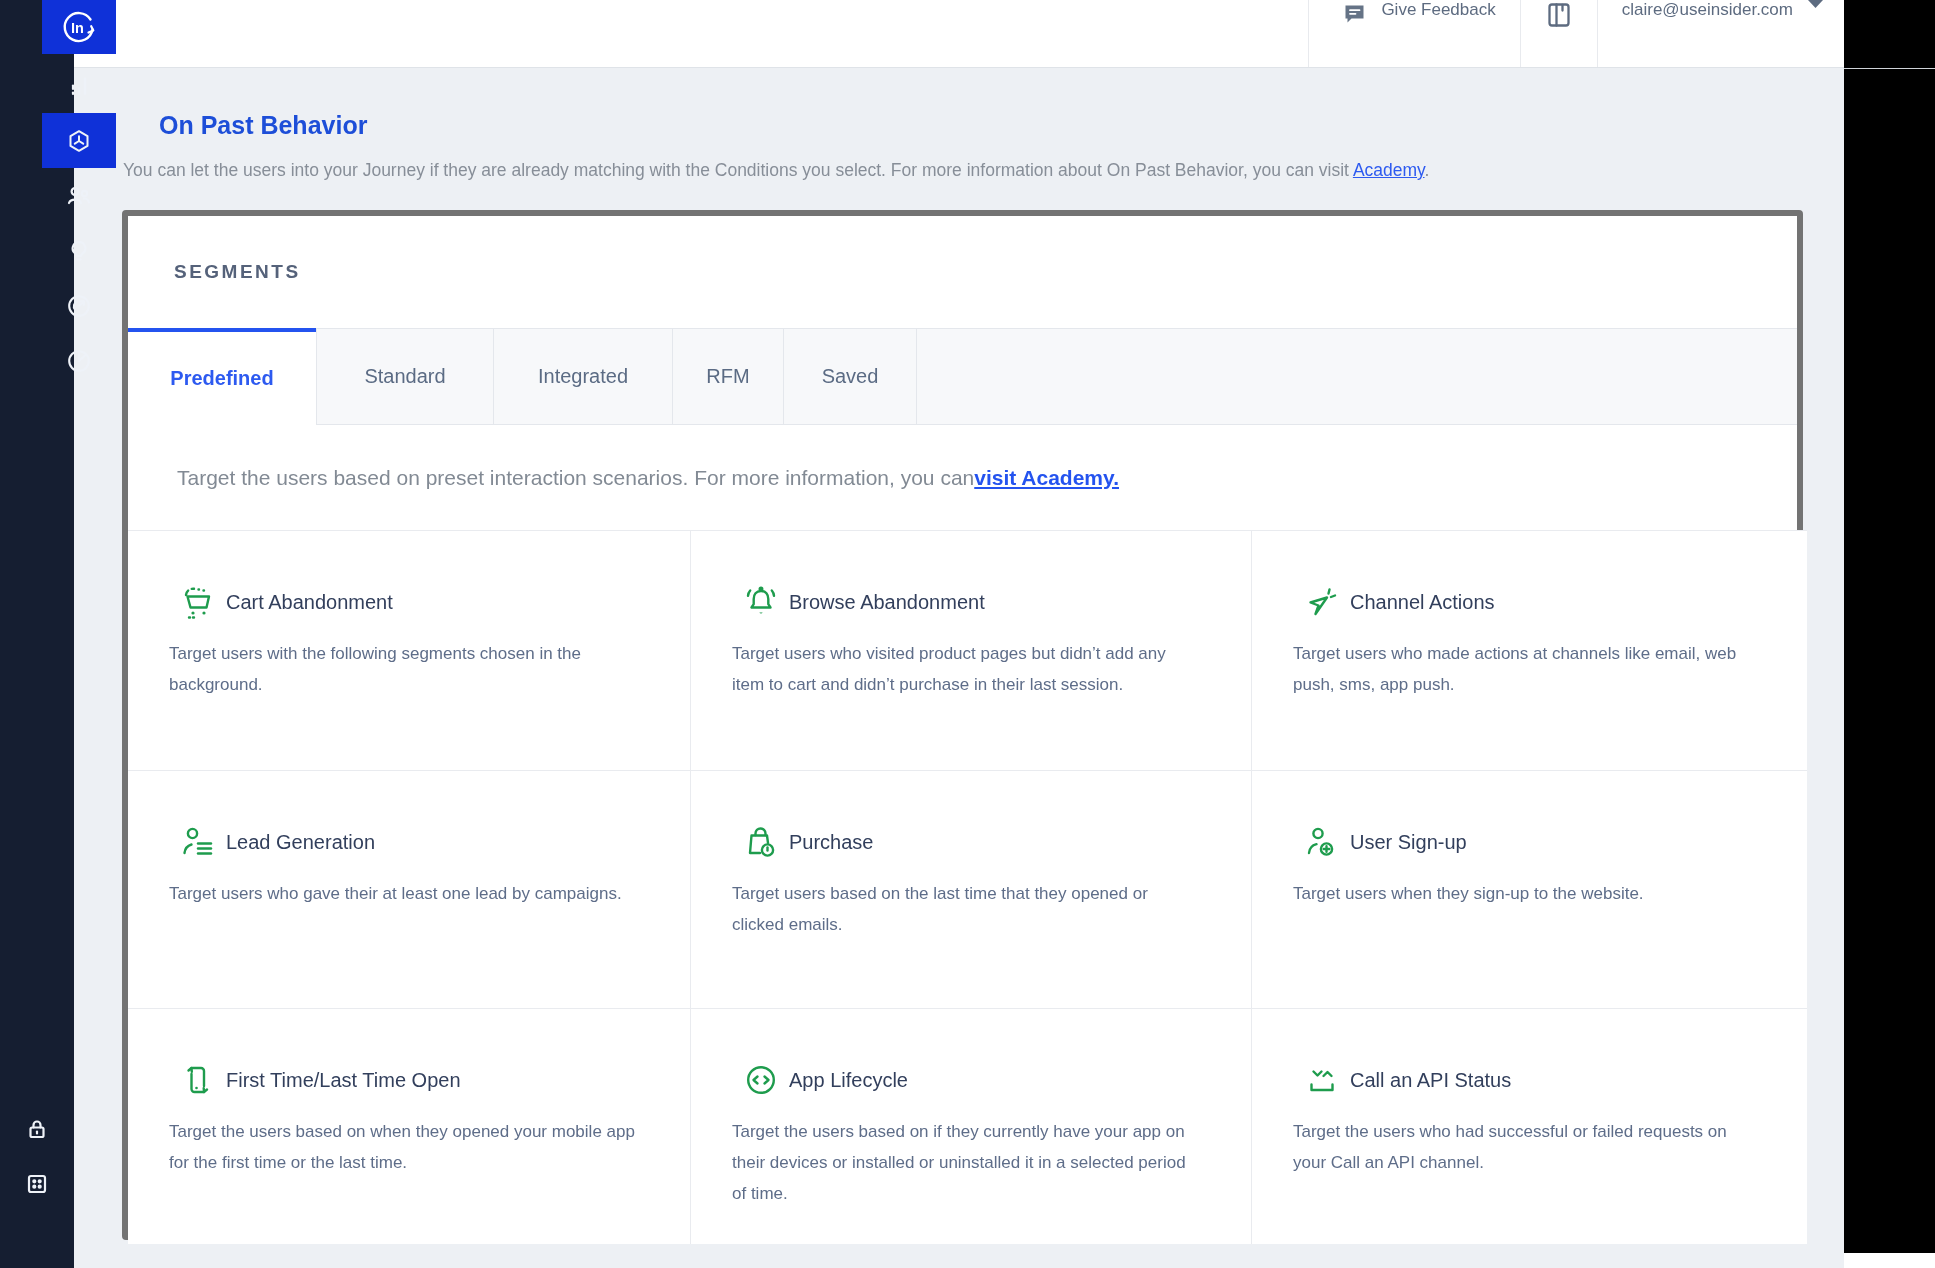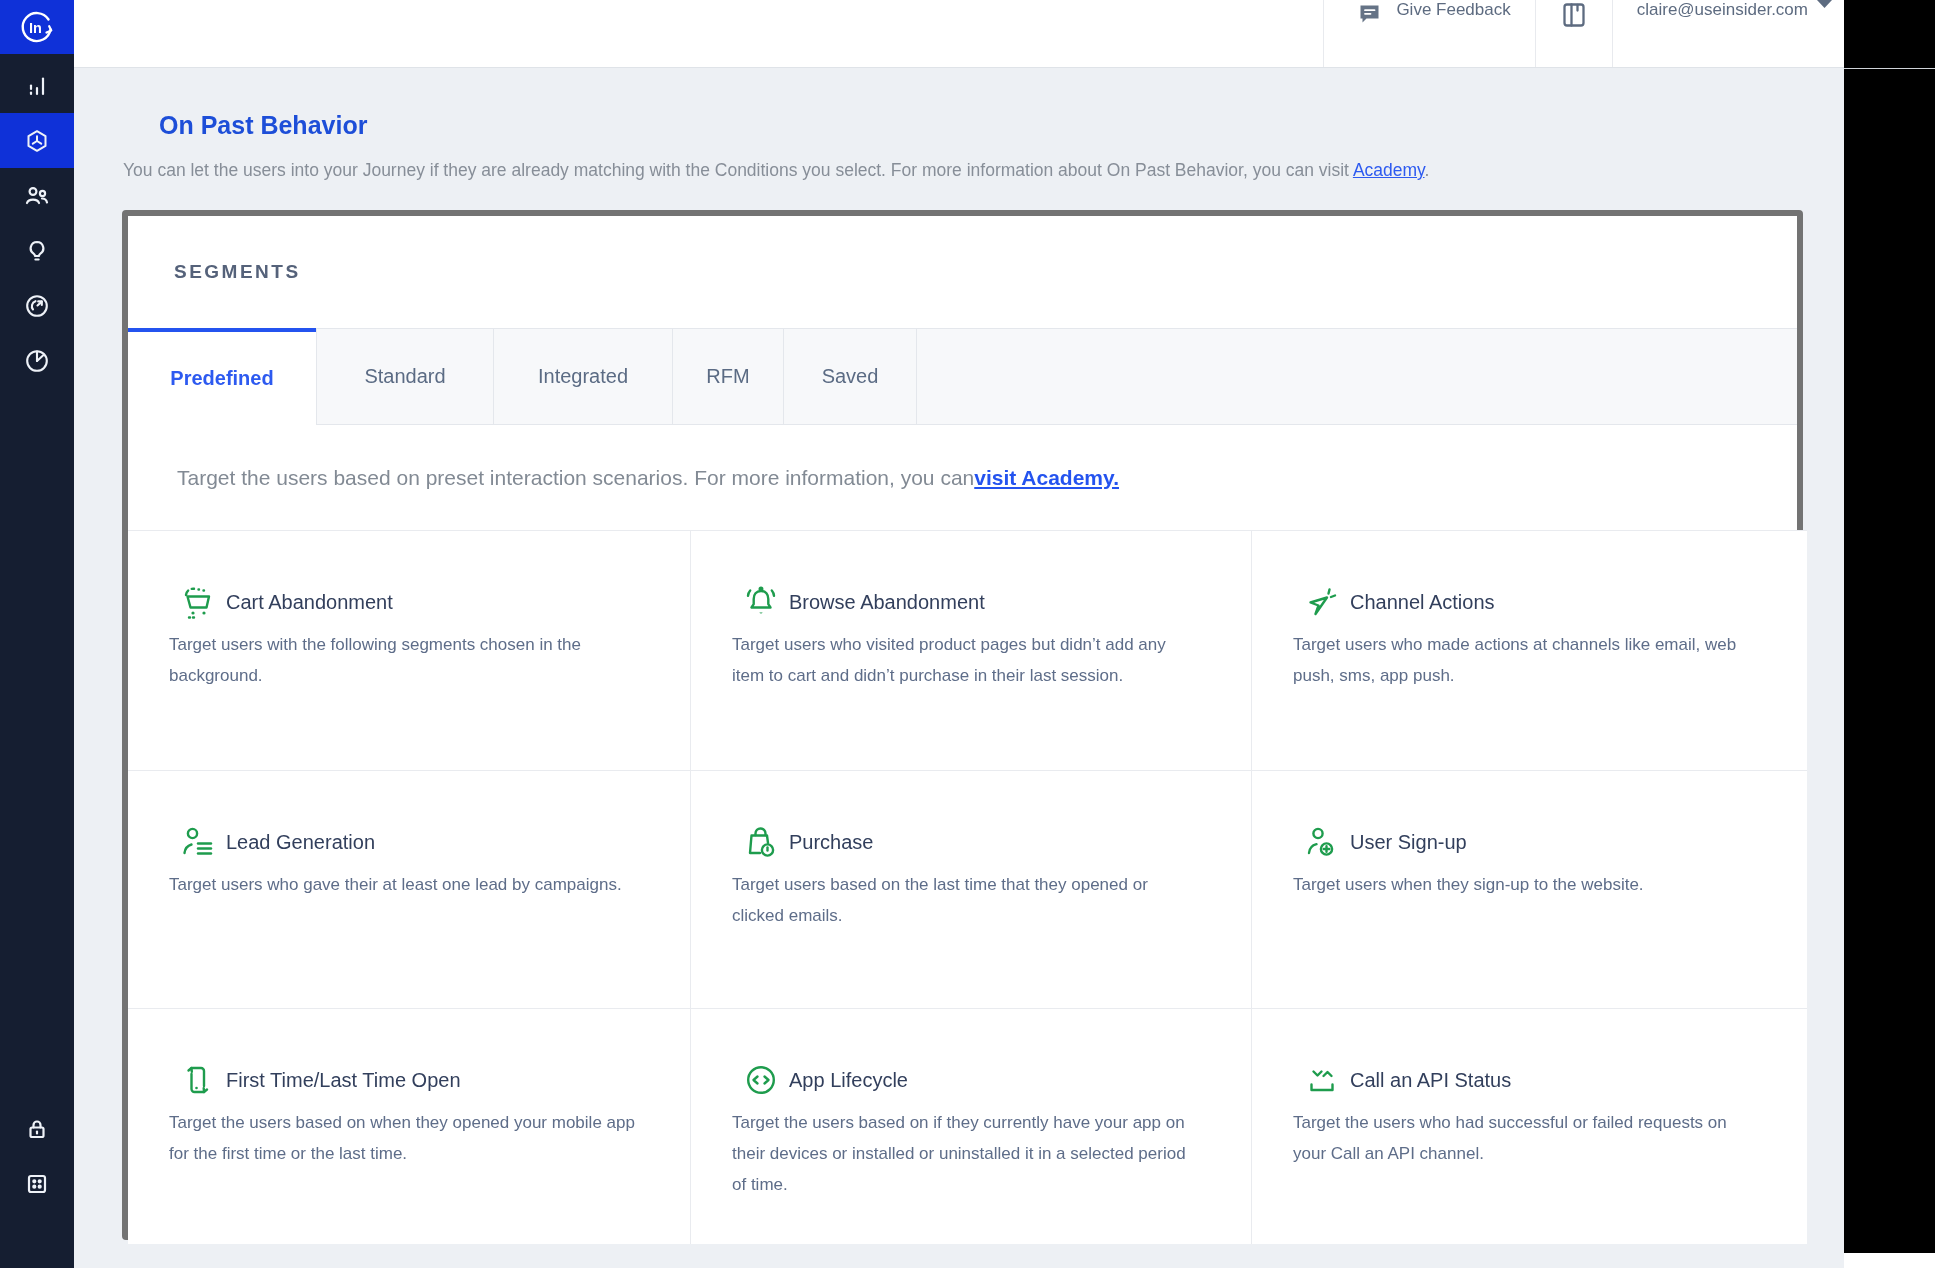--- a/index.html
+++ b/index.html
@@ -5,36 +5,36 @@
   * { box-sizing: border-box; }
   html,body { margin:0; padding:0; }
   body {
     width:1935px; height:1268px; position:relative; overflow:hidden;
     background:#ffffff;
     font-family:"Liberation Sans", sans-serif;
     -webkit-font-smoothing:antialiased;
   }
 
   
-  .sidebar { position:absolute; left:0; top:0; width:74px; height:1268px; background:#151e31; z-index:5; }
+  .sidebar { position:absolute; left:0; top:0; width:74px; height:1268px; background:#151e31; z-index:5;padding-left:42px; }
   .logo-block { width:74px; height:54px; background:#0f31d8; display:flex; align-items:center; justify-content:center; cursor:pointer; }
   .nav { margin-top:4px; }
   .nav-item { width:74px; height:55px; display:flex; align-items:center; justify-content:center; color:#eef2f8; cursor:pointer; }
   .nav-item.active { background:#0f31d8; }
   .nav-item svg { display:block; }
   .sidebar-bottom { position:absolute; bottom:57px; left:0; width:74px; }
 
   
   .topbar { position:absolute; left:74px; top:0; width:1770px; height:68px; background:#fff;
             border-bottom:1px solid #dfe3e8; display:flex; justify-content:flex-end; align-items:stretch; z-index:4; }
   .tb-sep { width:1px; background:#e8eaee; }
   .tb-item { display:flex; color:#5d6b80; cursor:pointer; }
   .tb-feedback { gap:13px; padding:0 24px 0 32px; font-size:17px; }
   .tb-book { padding:0 23px; }
-  .tb-account { gap:9px; padding:0 12px 0 24px; font-size:17px; }
+  .tb-account { gap:15px; padding:0 21px 0 24px; font-size:17px; }
 
   
   .page { position:absolute; left:74px; top:68px; width:1770px; height:1200px; background:#edf0f4; z-index:1; }
   .page-title { position:absolute; left:48px; top:43px; font-size:25px; font-weight:700; color:#1d4ed8;margin-left:37px; }
   .page-sub { position:absolute; left:49px; top:92px; font-size:17.5px; color:#878e98; white-space:nowrap; }
   .page-sub .link { color:#2d5af0; text-decoration:underline; cursor:pointer; }
 
   
   .panel { position:absolute; left:48px; top:142px; width:1681px; height:1030px;
            background:#fff; border:6px solid #737373; border-radius:4px; }
@@ -53,21 +53,21 @@
   .panel-desc { height:105px; display:flex; align-items:center; padding-left:49px; font-size:21px; color:#828a94; }
   .panel-desc .link { color:#2453ef; font-weight:700; text-decoration:underline; cursor:pointer; white-space:pre;text-align:right; }
 
   
   .cards { display:grid; grid-template-columns:562px 561px 556px; grid-template-rows:240px 238px 236px; }
   .card { border-top:1px solid #e9ebef; padding:52px 55px 0 41px; cursor:pointer; background:#fff; }
   .card.mid, .card.right { border-left:1px solid #e9ebef; }
   .card-head { display:flex; align-items:center; gap:9px; margin-left:10px; }
   .card-icon { width:38px; height:38px; color:#1e9c4d; flex:0 0 38px; }
   .card-title { font-size:20px; color:#323f5c; }
-  .card-desc { margin-top:8px; font-size:17px; line-height:31px; color:#5e6d89; max-width:468px; }
+  .card-desc { margin-top:17px; font-size:17px; line-height:31px; color:#5e6d89; max-width:468px; }
 
   
   .black-band { position:absolute; left:1844px; top:0; width:91px; height:1253px; background:#000; z-index:6; }
   .band-line { position:absolute; left:1844px; top:68px; width:91px; height:1px; background:#cfd3d9; z-index:7; }
 
   svg { stroke-linecap:round; stroke-linejoin:round; }
 </style>
 </head>
 <body>
 

